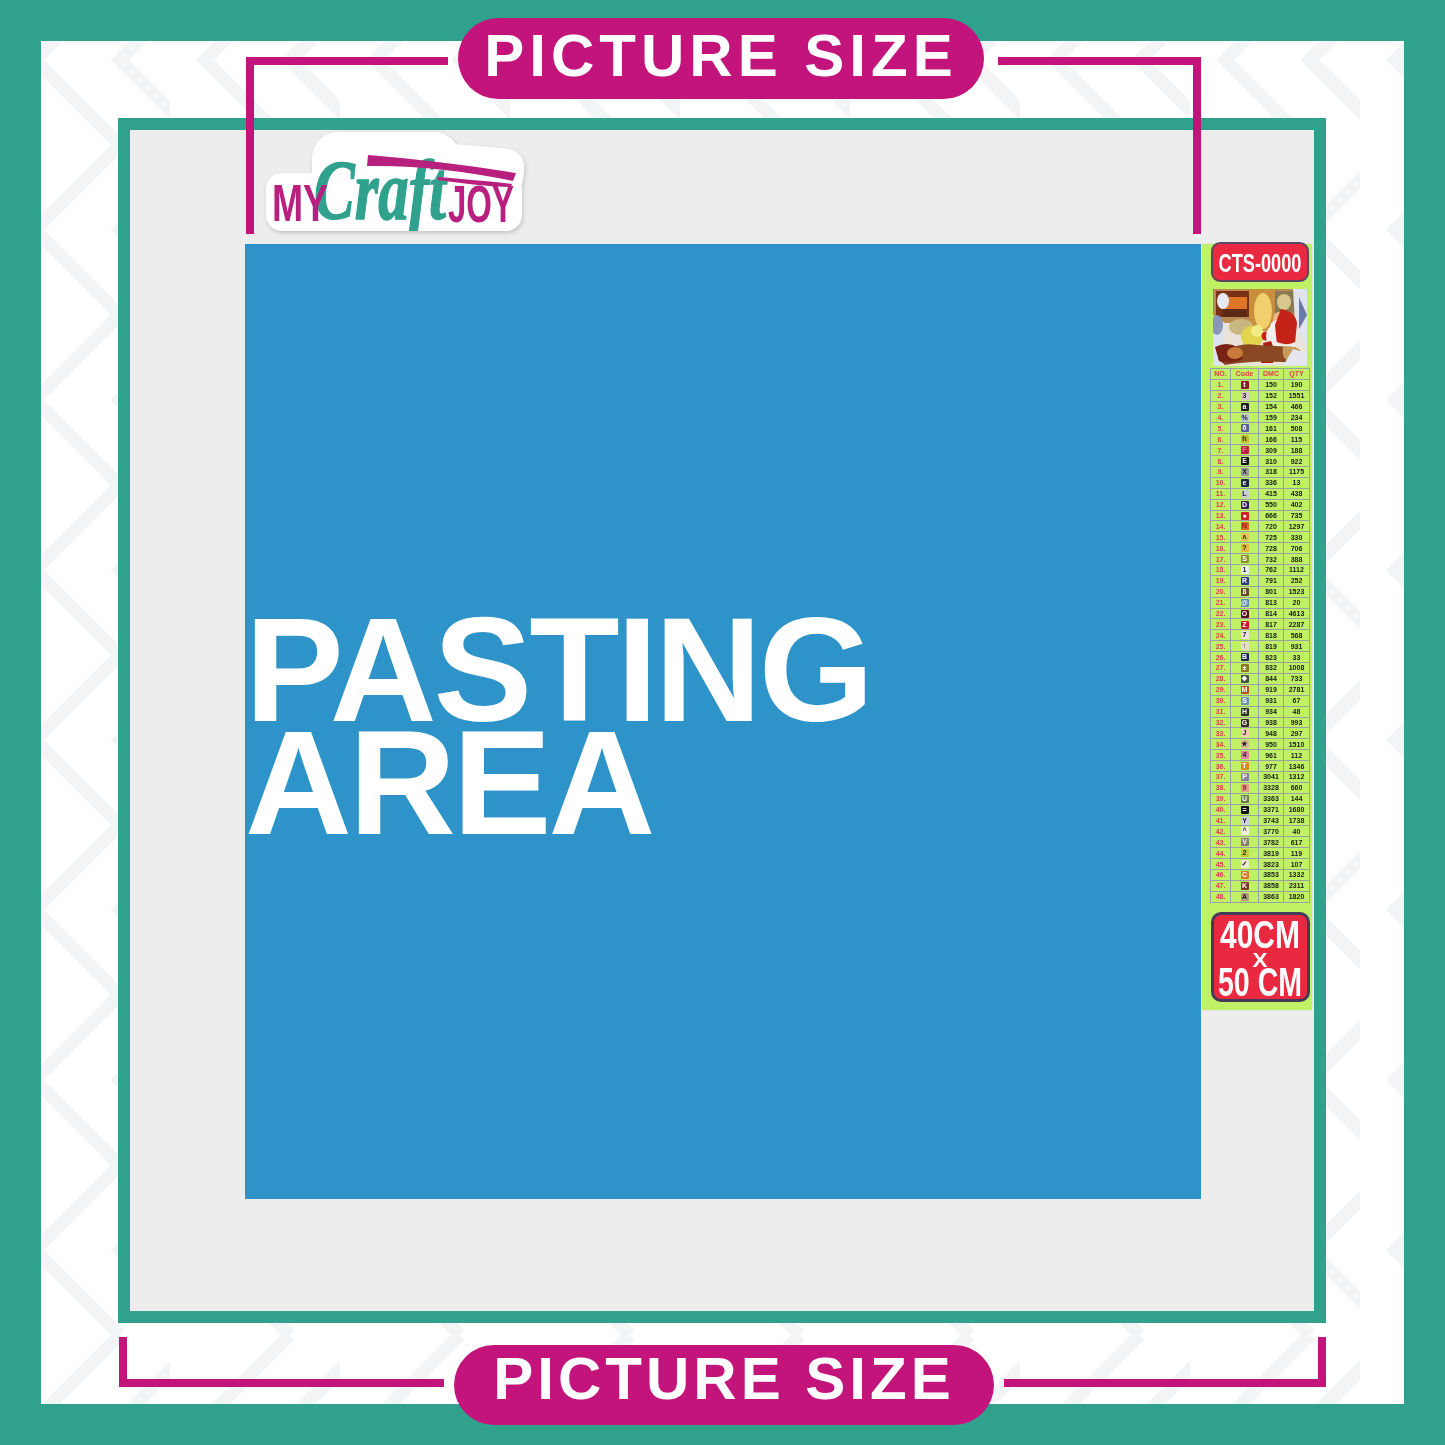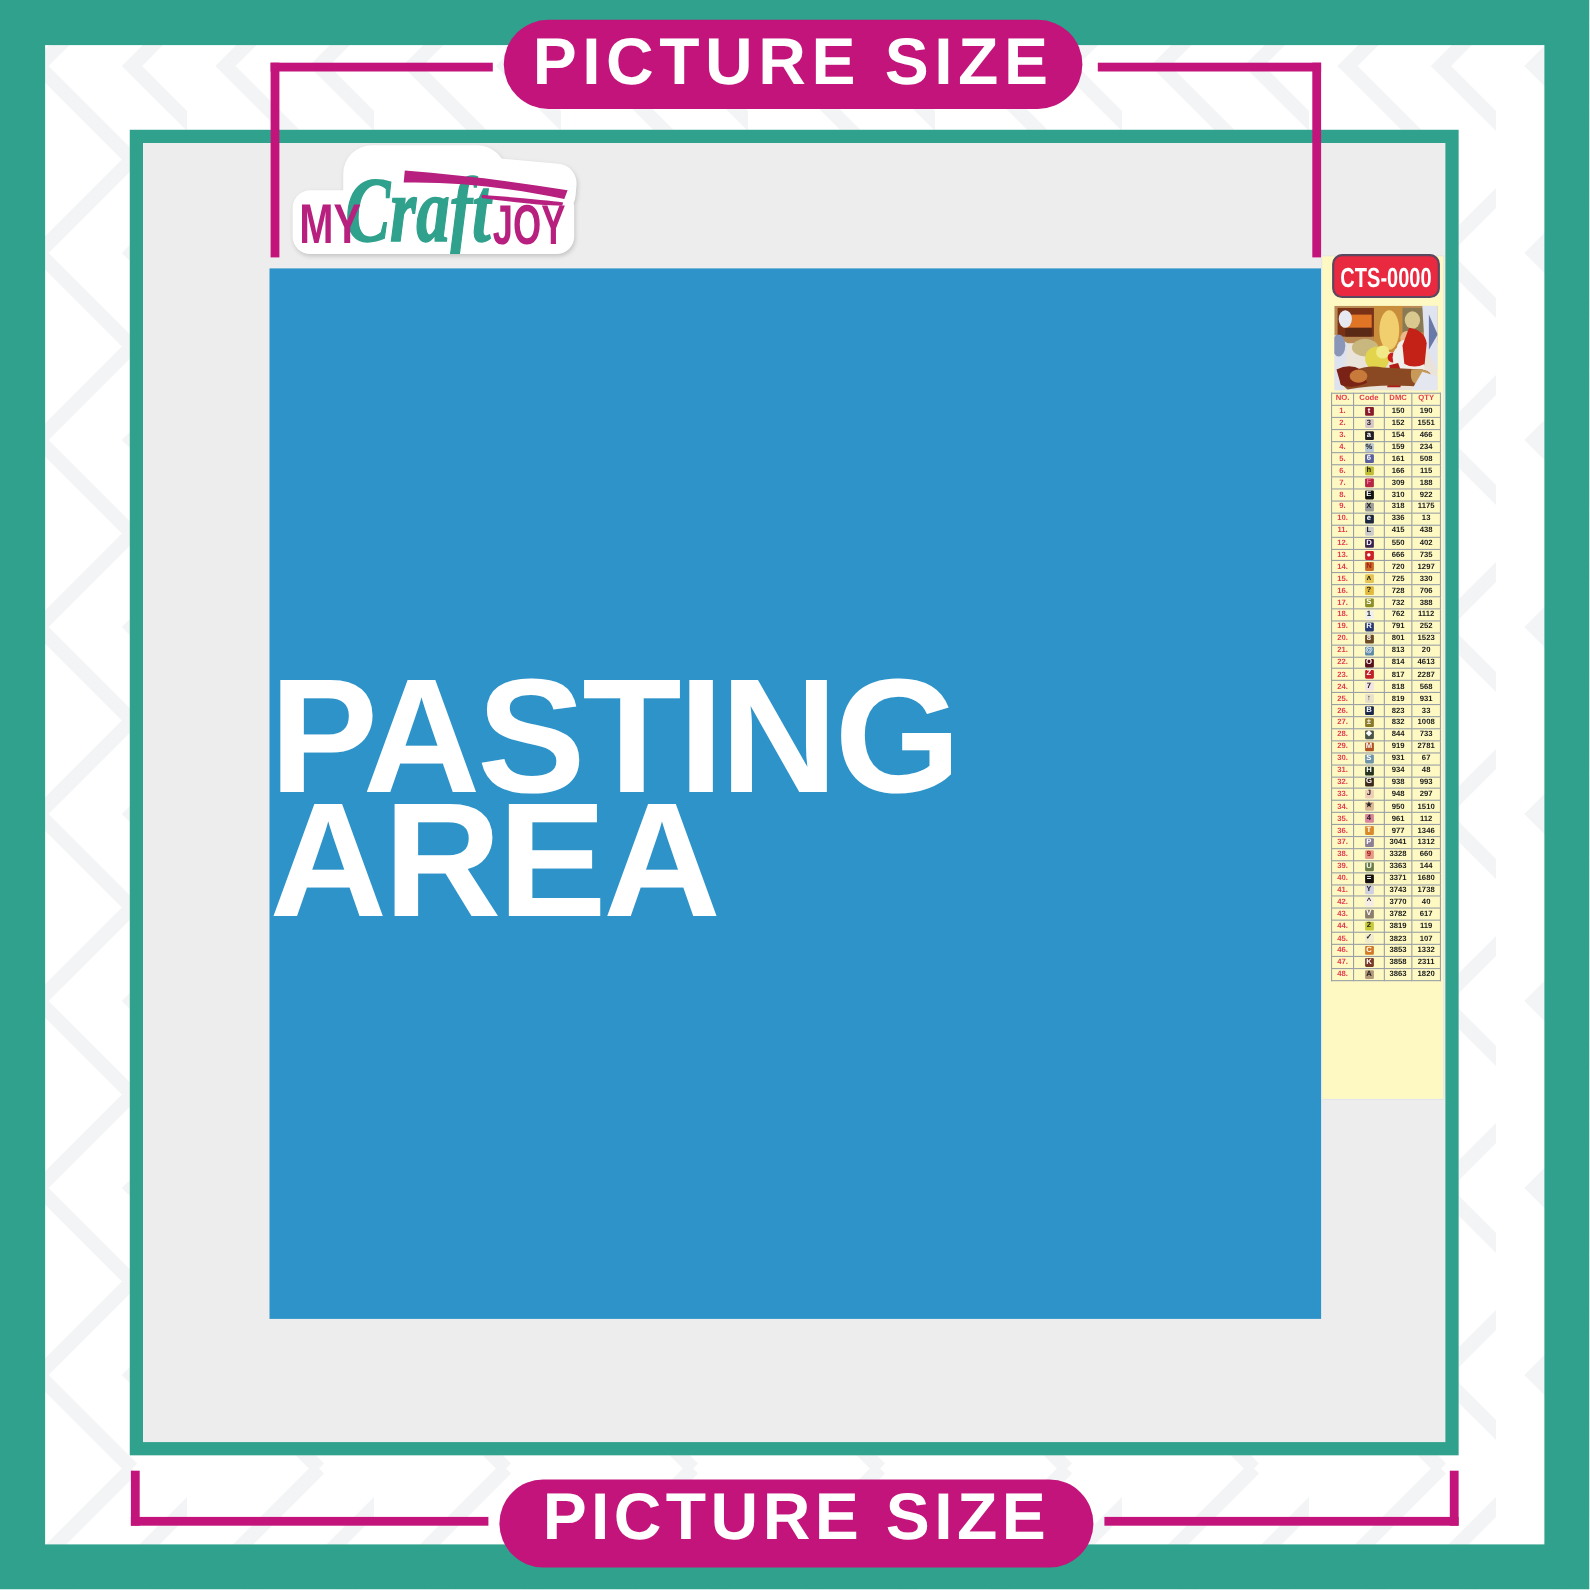--- a/index.html
+++ b/index.html
@@ -72,21 +72,21 @@
 <div class="abs" style="left:119px;top:1379px;width:325px;height:8px;background:#c2147a;z-index:4;"></div>
 
 <div class="abs" style="left:1004px;top:1379px;width:322px;height:8px;background:#c2147a;z-index:4;"></div>
 
 <div class="abs" style="left:119px;top:1337px;width:8px;height:50px;background:#c2147a;z-index:4;"></div>
 
 <div class="abs" style="left:1318px;top:1337px;width:8px;height:50px;background:#c2147a;z-index:4;"></div>
 
 <div class="abs" style="left:454px;top:1345px;width:540px;height:80px;background:#c2147a;border-radius:40px;z-index:5;color:#fff;font-weight:bold;font-size:60px;text-align:center;line-height:68px;letter-spacing:4px;">PICTURE SIZE</div>
 
-<div class="abs" id="strip" style="left:1201px;top:232px;width:112px;height:768px;background:#fef9c3;border:1px solid #e2e6ea;box-sizing:border-box;z-index:6;">
+<div class="abs" id="strip" style="left:1201px;top:243px;width:112px;height:768px;background:#bef264;border:1px solid #e2e6ea;box-sizing:border-box;z-index:6;">
 
   <div class="abs" style="left:9px;top:-2px;width:98px;height:40px;background:#e8293f;border:2px solid #5a4760;border-radius:9px;box-sizing:border-box;color:#fff;font-weight:bold;">
       <svg width="94" height="36" viewBox="0 0 94 36" style="display:block;">
         <text x="47" y="28" font-family="Liberation Sans, sans-serif" font-weight="bold" font-size="25" fill="#ffffff" text-anchor="middle" textLength="83" lengthAdjust="spacingAndGlyphs">CTS-0000</text>
       </svg>
     </div>
 
   <svg class="abs" style="left:11px;top:45px;" width="94" height="77" viewBox="0 0 94 77">
     <defs>
         <filter id="tb" x="-20%" y="-20%" width="140%" height="140%">
@@ -418,13 +418,22 @@
         </tr>
     <tr>
           <td class="no">48.</td>
           <td><i style="background:#b49a7a;color:#222222">A</i></td>
           <td>3863</td>
           <td>1820</td>
         </tr>
   </tbody>
     </table>
 
+  <div class="abs" style="left:9px;top:668px;width:99px;height:90px;background:#e8293f;border:3px solid #463a5a;border-radius:10px;box-sizing:border-box;color:#fff;font-weight:bold;text-align:center;white-space:nowrap;">
+    <svg width="93" height="84" viewBox="0 0 93 84" style="display:block;">
+      <g fill="#ffffff" font-family="Liberation Sans, sans-serif" font-weight="bold" text-anchor="middle">
+        <text x="46" y="33" font-size="38" textLength="80" lengthAdjust="spacingAndGlyphs">40CM</text>
+        <text x="46" y="52" font-size="21" textLength="15" lengthAdjust="spacingAndGlyphs">X</text>
+        <text x="46" y="81" font-size="41" textLength="84" lengthAdjust="spacingAndGlyphs">50 CM</text>
+      </g>
+    </svg>
+  </div>
 </div>
 
 </body></html>

